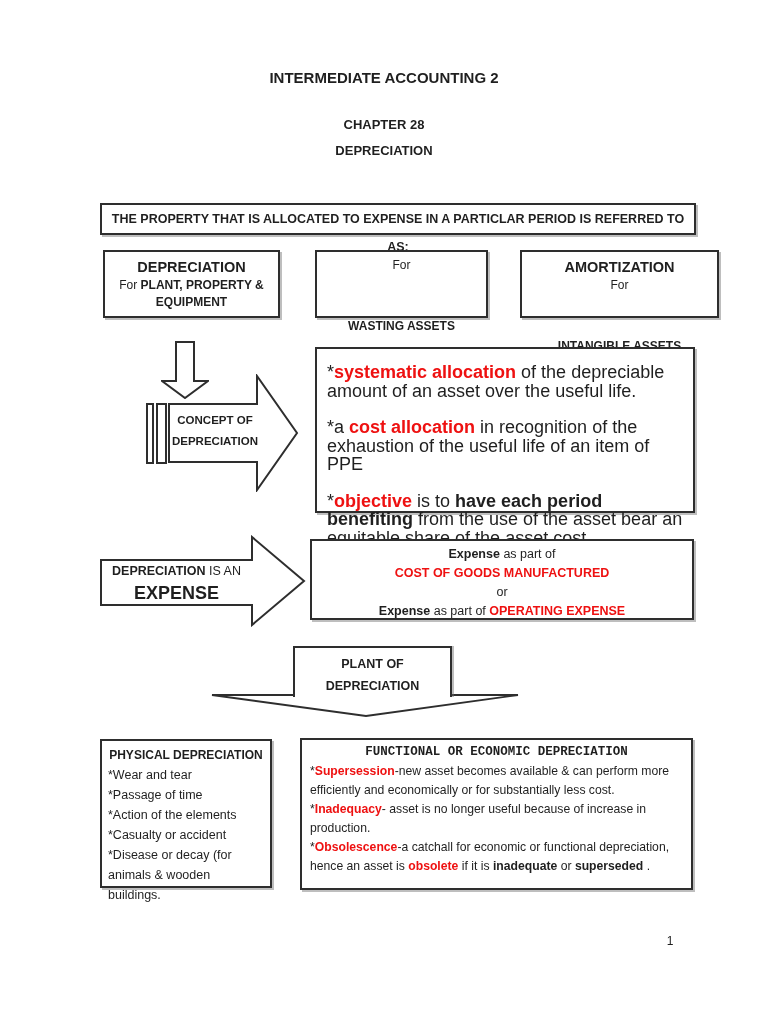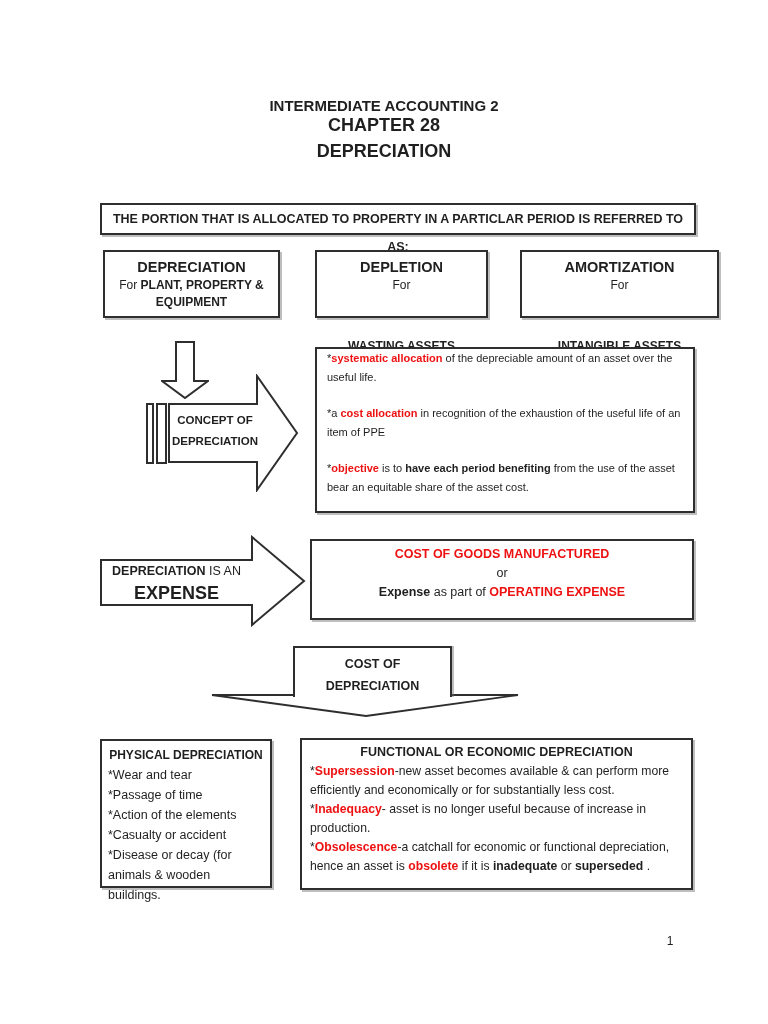--- a/index.html
+++ b/index.html
@@ -8,68 +8,67 @@
     font-family:"Liberation Sans",sans-serif;color:#1f1f1f;overflow:hidden;
   }
   .abs{position:absolute;}
   .center{text-align:center;}
   .b{font-weight:bold;margin-top:44px;}
   .red{color:#ee1111;font-weight:bold;}
   .box{
     background:#ffffff;border:2px solid #2e2e2e;box-sizing:border-box;
     box-shadow:2px 2px 0 rgba(110,110,110,0.45);
   }
-  .course-title{left:0;top:69px;width:768px;font-size:15px;font-weight:bold;margin-top:28px;}
-  .chapter{left:0;top:112px;width:768px;font-size:18px;font-weight:bold;line-height:26px;}
+  .course-title{left:0;top:69px;width:768px;font-size:15px;font-weight:bold;}
+  .chapter{left:0;top:112px;width:768px;font-size:13px;font-weight:bold;line-height:26px;}
   .banner{left:100px;top:203px;width:596px;height:32px;font-size:12.5px;font-weight:bold;line-height:28px;}
   .termbox{top:250px;height:68px;padding:5px 4px;font-size:12px;line-height:17px;}
   .termbox .tt{font-size:14.5px;font-weight:bold;line-height:20px;}
   .termbox .sub .b{font-weight:bold;}
   .shape{position:absolute;}
   .shape polygon,.shape rect{fill:#ffffff;stroke:#2e2e2e;stroke-width:2;}
   .concept-label{left:168px;top:410px;width:94px;font-size:11.5px;font-weight:bold;line-height:21px;}
-  .concept-box{left:315px;top:347px;width:380px;height:166px;padding:0 10px;font-size:11px;line-height:18.5px;}
+  .concept-box{left:315px;top:347px;width:380px;height:166px;padding:14px 10px;font-size:18px;line-height:18.5px;}
   .concept-box p{margin:0 0 18px 0;}
   .concept-box p:last-child{margin:0;}
   .expense-label{left:101px;top:562px;width:151px;font-size:12.5px;line-height:19px;}
   .expense-label .big{font-size:18px;font-weight:bold;line-height:24px;}
   .expense-box{left:310px;top:539px;width:384px;height:81px;font-size:12.5px;line-height:19px;padding-top:4px;}
   .kinds-box{
     left:293px;top:646px;width:159px;height:51px;background:#fff;box-sizing:border-box;
     border:2px solid #2e2e2e;border-bottom:none;font-size:12.5px;font-weight:bold;
     line-height:22px;padding-top:5px;box-shadow:2px 0 0 rgba(110,110,110,0.45);
   }
   .physical-box{left:100px;top:739px;width:172px;height:149px;padding:4px 6px;font-size:12.5px;line-height:20px;}
   .physical-box .tt{text-align:center;font-weight:bold;font-size:12px;}
   .physical-box .items{white-space:pre-line;}
   .functional-box{left:300px;top:738px;width:393px;height:152px;padding:3px 8px;font-size:12.2px;line-height:19px;}
-  .functional-box .tt{text-align:center;font-weight:bold;font-size:12.5px;}
+  .functional-box .tt{text-align:center;font-weight:bold;font-size:12.5px;font-family:Liberation Mono, monospace;}
   .page-number{left:640px;top:934px;width:60px;font-size:12px;text-align:center;}
 </style>
 </head>
 <body>
 
 <div class="page">
 
   <div class="abs center course-title">INTERMEDIATE ACCOUNTING 2</div>
 
   <div class="abs center chapter">
       <div>CHAPTER  28</div>
       <div>DEPRECIATION</div>
     </div>
 
-  <div class="abs center box banner">THE PORTION THAT IS ALLOCATED TO PROPERTY IN A PARTICLAR PERIOD IS REFERRED TO AS:</div>
+  <div class="abs center box banner">THE PROPERTY THAT IS ALLOCATED TO EXPENSE IN A PARTICLAR PERIOD IS REFERRED TO AS:</div>
 
   <div class="abs center box termbox" style="left:103px;width:177px;">
       <div class="tt">DEPRECIATION</div>
       <div class="sub"><span>For </span><span class="b">PLANT, PROPERTY &amp; EQUIPMENT</span></div>
     </div>
 
   <div class="abs center box termbox" style="left:315px;width:173px;">
-      <div class="tt">DEPLETION</div>
       <div class="sub">
         <div>For</div>
         <div class="b">WASTING ASSETS</div>
       </div>
     </div>
 
   <div class="abs center box termbox" style="left:520px;width:199px;">
       <div class="tt">AMORTIZATION</div>
       <div class="sub">
         <div>For</div>
@@ -99,30 +98,31 @@
 
   <svg class="shape" style="left:99px;top:535px;" width="207" height="92" viewBox="0 0 207 92">
     <polygon points="2,25 153,25 153,2 205,46 153,90 153,70 2,70"></polygon>
   </svg>
   <div class="abs center expense-label">
       <div><span class="b">DEPRECIATION</span><span> IS AN</span></div>
       <div class="big">EXPENSE</div>
     </div>
 
   <div class="abs center box expense-box">
+    <div><span class="b">Expense</span><span> as part of</span></div>
     <div class="red">COST OF GOODS MANUFACTURED</div>
     <div>or</div>
     <div><span class="b">Expense</span><span> as part of </span><span class="red">OPERATING EXPENSE</span></div>
   </div>
 
   <svg class="shape" style="left:208px;top:692px;" width="314" height="27" viewBox="0 0 314 27">
     <polygon points="4,3 310,3 158,24" style="stroke-width:1.8"></polygon>
   </svg>
   <div class="abs center kinds-box">
-      <div>COST OF</div>
+      <div>PLANT OF</div>
       <div>DEPRECIATION</div>
     </div>
 
   <div class="abs box physical-box">
     <div class="tt">PHYSICAL DEPRECIATION</div>
     <div class="items">*Wear and tear
 *Passage of time
 *Action of the elements
 *Casualty or accident
 *Disease or decay (for

